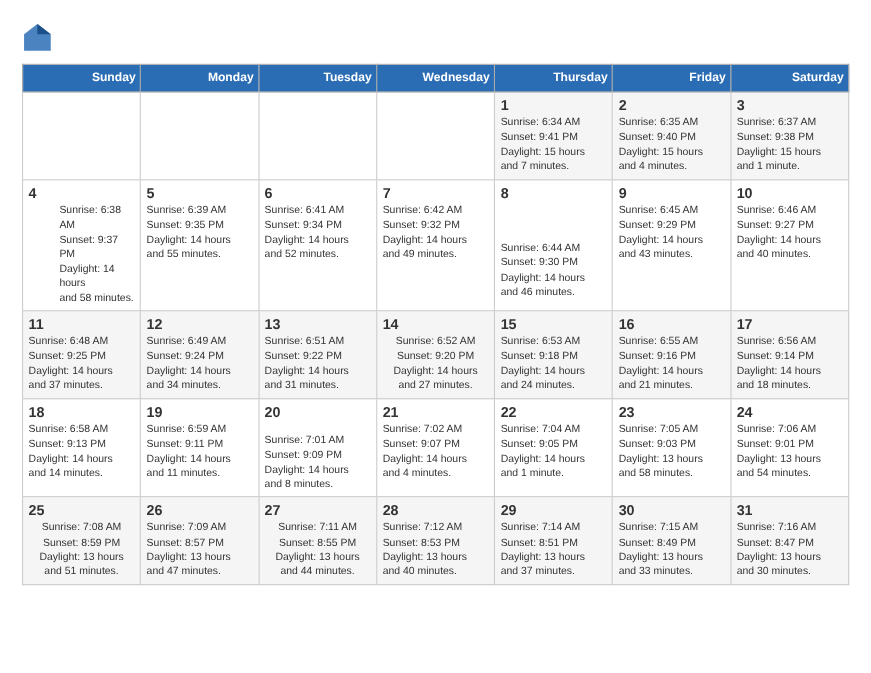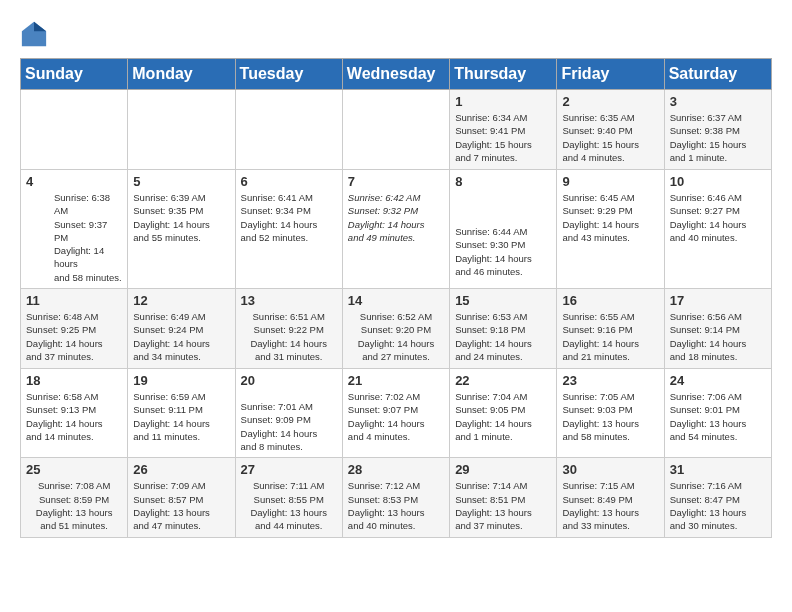--- a/index.html
+++ b/index.html
@@ -53,24 +53,24 @@
       color: #555;
     }
     table {
       width: 100%;
       border-collapse: collapse;
       table-layout: fixed;
     }
     thead tr th {
       background-color: #2a6db5;
       color: #fff;
-      font-size: 16px;
+      font-size: 11px;
       font-weight: bold;
       padding: 6px 4px;
-      text-align: left;
+      text-align: right;
       border: 1px solid #aaa;
     }
     tbody tr td {
       border: 1px solid #ccc;
       vertical-align: top;
       padding: 4px 5px;
       font-size: 10px;
       color: #333;
       height: 80px;
       background: #fff;
@@ -169,21 +169,21 @@
         </td>
         <td>
           <div class="day-number">6</div>
           <div class="day-info" style="white-space: pre-line;">Sunrise: 6:41 AM
 Sunset: 9:34 PM
 Daylight: 14 hours
 and 52 minutes.</div>
         </td>
         <td>
           <div class="day-number">7</div>
-          <div class="day-info" style="white-space: pre-line; font-style: italic;">Sunrise: 6:42 AM
+          <div class="day-info" style="white-space: pre-line;">Sunrise: 6:42 AM
 Sunset: 9:32 PM
 Daylight: 14 hours
 and 49 minutes.</div>
         </td>
         <td>
           <div class="day-number">8</div>
           <div class="day-info" style="white-space: pre-line; margin-top: 36px;">Sunrise: 6:44 AM
 Sunset: 9:30 PM
 Daylight: 14 hours
 and 46 minutes.</div>
@@ -213,21 +213,21 @@
         </td>
         <td>
           <div class="day-number">12</div>
           <div class="day-info" style="white-space: pre-line;">Sunrise: 6:49 AM
 Sunset: 9:24 PM
 Daylight: 14 hours
 and 34 minutes.</div>
         </td>
         <td>
           <div class="day-number">13</div>
-          <div class="day-info" style="white-space: pre-line; text-align: center;">Sunrise: 6:51 AM
+          <div class="day-info" style="white-space: pre-line;">Sunrise: 6:51 AM
 Sunset: 9:22 PM
 Daylight: 14 hours
 and 31 minutes.</div>
         </td>
         <td>
           <div class="day-number">14</div>
           <div class="day-info" style="white-space: pre-line; text-align: center;">Sunrise: 6:52 AM
 Sunset: 9:20 PM
 Daylight: 14 hours
 and 27 minutes.</div>

